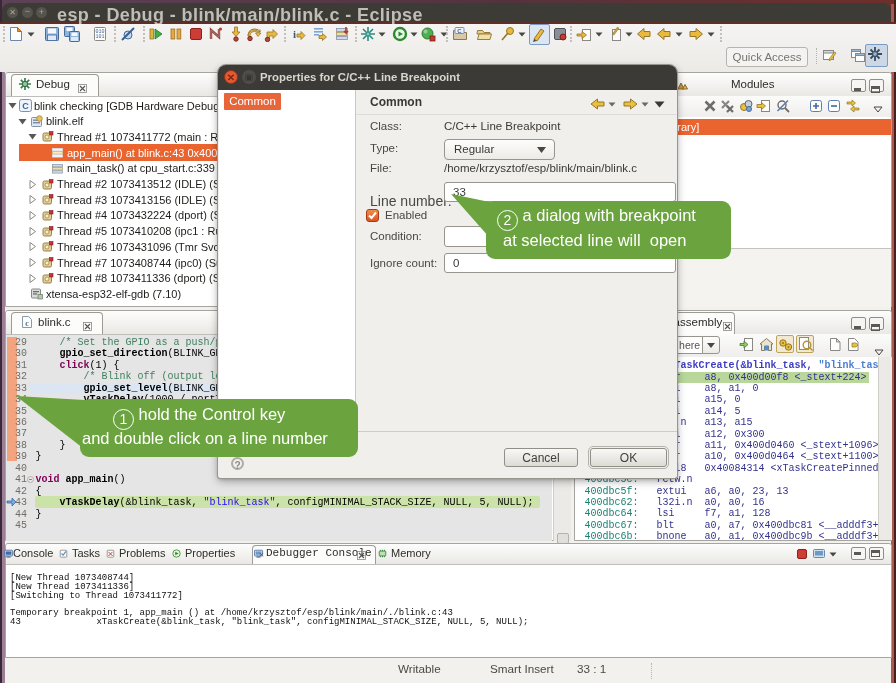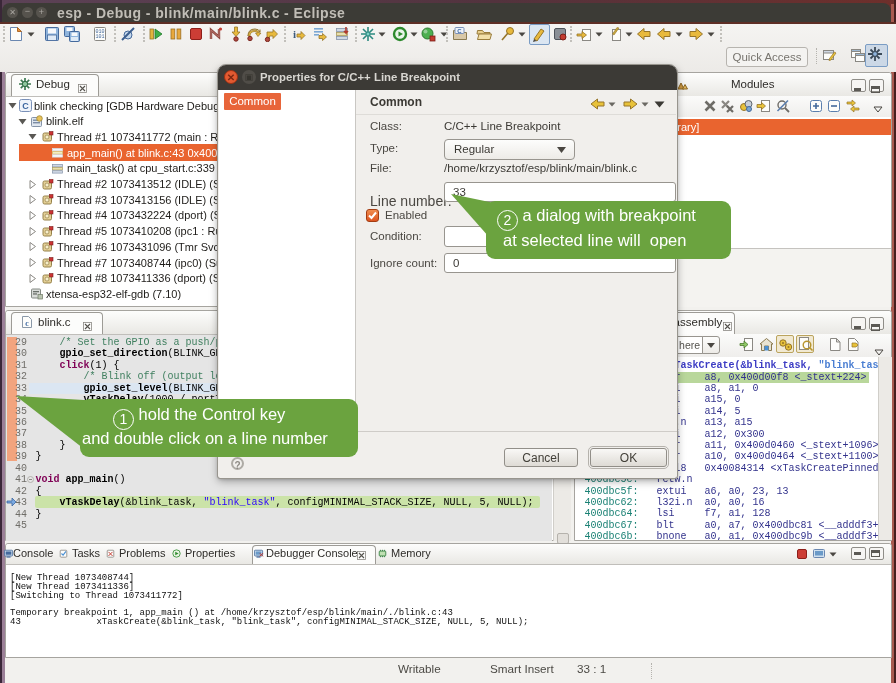--- a/index.html
+++ b/index.html
@@ -27,21 +27,21 @@
 <div class="abs" style="left:2px;top:4px;width:3px;height:679px;background:#9b7f97;"></div>
 <div class="abs" style="left:894px;top:0;width:2px;height:683px;background:#461f1e;"></div>
 <div class="abs" style="left:891px;top:4px;width:3px;height:679px;background:#a85a50;"></div>
 <div class="abs" style="left:2px;top:3px;width:889px;height:19px;background:linear-gradient(to right,#5c4257,#53333e 55%,#6e2f2b);"></div>
 <div class="abs" style="left:2px;top:3px;width:889px;height:19px;background:#3c3b36;border-radius:8px 8px 0 0;"></div>
 <div class="abs" style="left:0;top:22px;width:896px;height:2px;background:#5e2f26;"></div>
 
 <div class="abs" style="left:7px;top:7px;width:11px;height:11px;border-radius:50%;background:#56534d;color:#aaa7a1;font-size:8px;text-align:center;line-height:11px;">✕</div>
 <div class="abs" style="left:22px;top:7px;width:11px;height:11px;border-radius:50%;background:#56534d;color:#aaa7a1;font-size:9px;text-align:center;line-height:9px;">−</div>
 <div class="abs" style="left:36px;top:7px;width:11px;height:11px;border-radius:50%;background:#56534d;color:#aaa7a1;font-size:9px;text-align:center;line-height:10px;">+</div>
-<div class="abs" style="left:57px;top:5px;width:600px;height:16px;color:#c0bdb6;font-size:14px;letter-spacing:0.4px;font-weight:bold;">esp - Debug - blink/main/blink.c - Eclipse</div>
+<div class="abs" style="left:57px;top:5px;width:600px;height:16px;color:#c0bdb6;font-size:18px;letter-spacing:0.4px;font-weight:bold;">esp - Debug - blink/main/blink.c - Eclipse</div>
 
 <div class="abs" style="left:0;top:24px;width:896px;height:48px;background:linear-gradient(#f5f4f2,#eceae7);"></div>
 <div id="toolbar1" class="abs" style="left:0;top:25px;width:896px;height:20px;">
 <div class="abs" style="left:8px;top:1px;width:16px;height:16px;"><svg width="16" height="16">
           <path d="M2.5 1.5 h7 l4 4 v9 h-11 Z" fill="#fdfdfb" stroke="#6a87b0"></path>
           <path d="M9.5 1.5 l4 4 h-4 Z" fill="#e8933c" stroke="#b06a28"></path>
         </svg></div>
 <div class="abs" style="left:44px;top:1px;width:16px;height:16px;"><svg width="16" height="16">
           <rect x="1.5" y="1.5" width="13" height="13" rx="1" fill="#8fb4dc" stroke="#44699c"></rect>
           <rect x="4" y="2.5" width="8" height="5" fill="#f6f8fb"></rect>
@@ -569,21 +569,21 @@
             <circle cx="5.5" cy="5.5" r="4.5" fill="#e8f2e2" stroke="#2d8a2d"></circle>
             <path d="M4 3.5 L8 5.5 L4 7.5 Z" fill="#2d8a2d"></path>
           </svg></div>
 <div class="abs" style="left:179px;top:3px;">Properties</div>
 <div class="abs" style="left:248px;top:5px;transform:scale(0.82);transform-origin:0 0;"><svg width="12" height="11">
             <rect x="0.5" y="1.5" width="10" height="7" rx="1" fill="#cfe0ef" stroke="#44699c"></rect>
             <rect x="2" y="3" width="7" height="4" fill="#6a9ac8"></rect>
             <rect x="3" y="9" width="5" height="1.5" fill="#44699c"></rect>
             <path d="M7 5 l4 4 m0 -4 l-4 4" stroke="#c23b30" stroke-width="1.2"></path>
           </svg></div>
-<div class="abs" style="left:260px;top:3px;">Debugger Console</div>
+<div class="abs" style="left:260px;top:3px;font-family:Liberation Mono, monospace;">Debugger Console</div>
 <div class="abs" style="left:372px;top:5px;transform:scale(0.82);transform-origin:0 0;"><svg width="11" height="11">
             <rect x="1.5" y="2.5" width="8" height="6" rx="1" fill="#bfe0b2" stroke="#2d7a3a"></rect>
             <path d="M3 2.5 V1 M5.5 2.5 V1 M8 2.5 V1 M3 8.5 V10 M5.5 8.5 V10 M8 8.5 V10" stroke="#2d7a3a"></path>
           </svg></div>
 <div class="abs" style="left:385px;top:3px;">Memory</div>
 <div class="abs" style="left:351px;top:6px;"><svg width="9" height="9">
             <rect x="0.5" y="0.5" width="8" height="8" fill="none" stroke="#8a8883" stroke-width="0.8"></rect>
             <path d="M2 2 L7 7 M7 2 L2 7" stroke="#55534e" stroke-width="1.1"></path>
           </svg></div>
 <div class="abs" style="left:790px;top:4px;"><svg width="12" height="12">
@@ -641,21 +641,21 @@
 <svg class="abs" style="left:423px;top:37px;" width="8" height="5">
           <polygon points="0.5,0.5 7.5,0.5 4,4.5" fill="#6a6862"></polygon>
         </svg>
 <svg class="abs" style="left:436px;top:36px;" width="11" height="7">
           <polygon points="0.5,0.5 10.5,0.5 5.5,6.5" fill="#3b3934"></polygon>
         </svg>
 </div>
   <div class="abs" style="left:152px;top:55px;font-size:11.5px;color:#4a4742;">Class:</div>
   <div class="abs" style="left:226px;top:55px;font-size:11.5px;color:#3b3934;">C/C++ Line Breakpoint</div>
   <div class="abs" style="left:152px;top:77px;font-size:11.5px;color:#4a4742;">Type:</div>
-  <div class="abs" style="left:226px;top:73.5px;width:131px;height:21px;border:1px solid #98958f;border-radius:4px;background:linear-gradient(#fdfdfc,#edebe7);box-sizing:border-box;">
+  <div class="abs" style="left:226px;top:73.5px;width:111px;height:21px;border:1px solid #98958f;border-radius:4px;background:linear-gradient(#fdfdfc,#edebe7);box-sizing:border-box;">
     <span style="position:absolute;left:9px;top:3px;font-size:11.5px;color:#3b3934;">Regular</span>
     <svg style="position:absolute;right:8px;top:7px;" width="9" height="6">
           <path d="M0 0 L9 0 L4.5 6 Z" fill="#4a4742"></path>
         </svg>
   </div>
   <div class="abs" style="left:152px;top:97px;font-size:11.5px;color:#4a4742;">File:</div>
   <div class="abs" style="left:226px;top:97px;font-size:11.5px;color:#3b3934;">/home/krzysztof/esp/blink/main/blink.c</div>
   <div class="abs" style="left:152px;top:128px;font-size:14px;color:#4a4742;">Line number:</div>
   <div class="abs" style="left:226px;top:117px;width:232px;height:20px;border:1px solid #98958f;border-radius:3px;background:#fff;box-sizing:border-box;">
         <span style="position:absolute;left:8px;top:3px;font-size:11.5px;color:#3b3934;">33</span>

